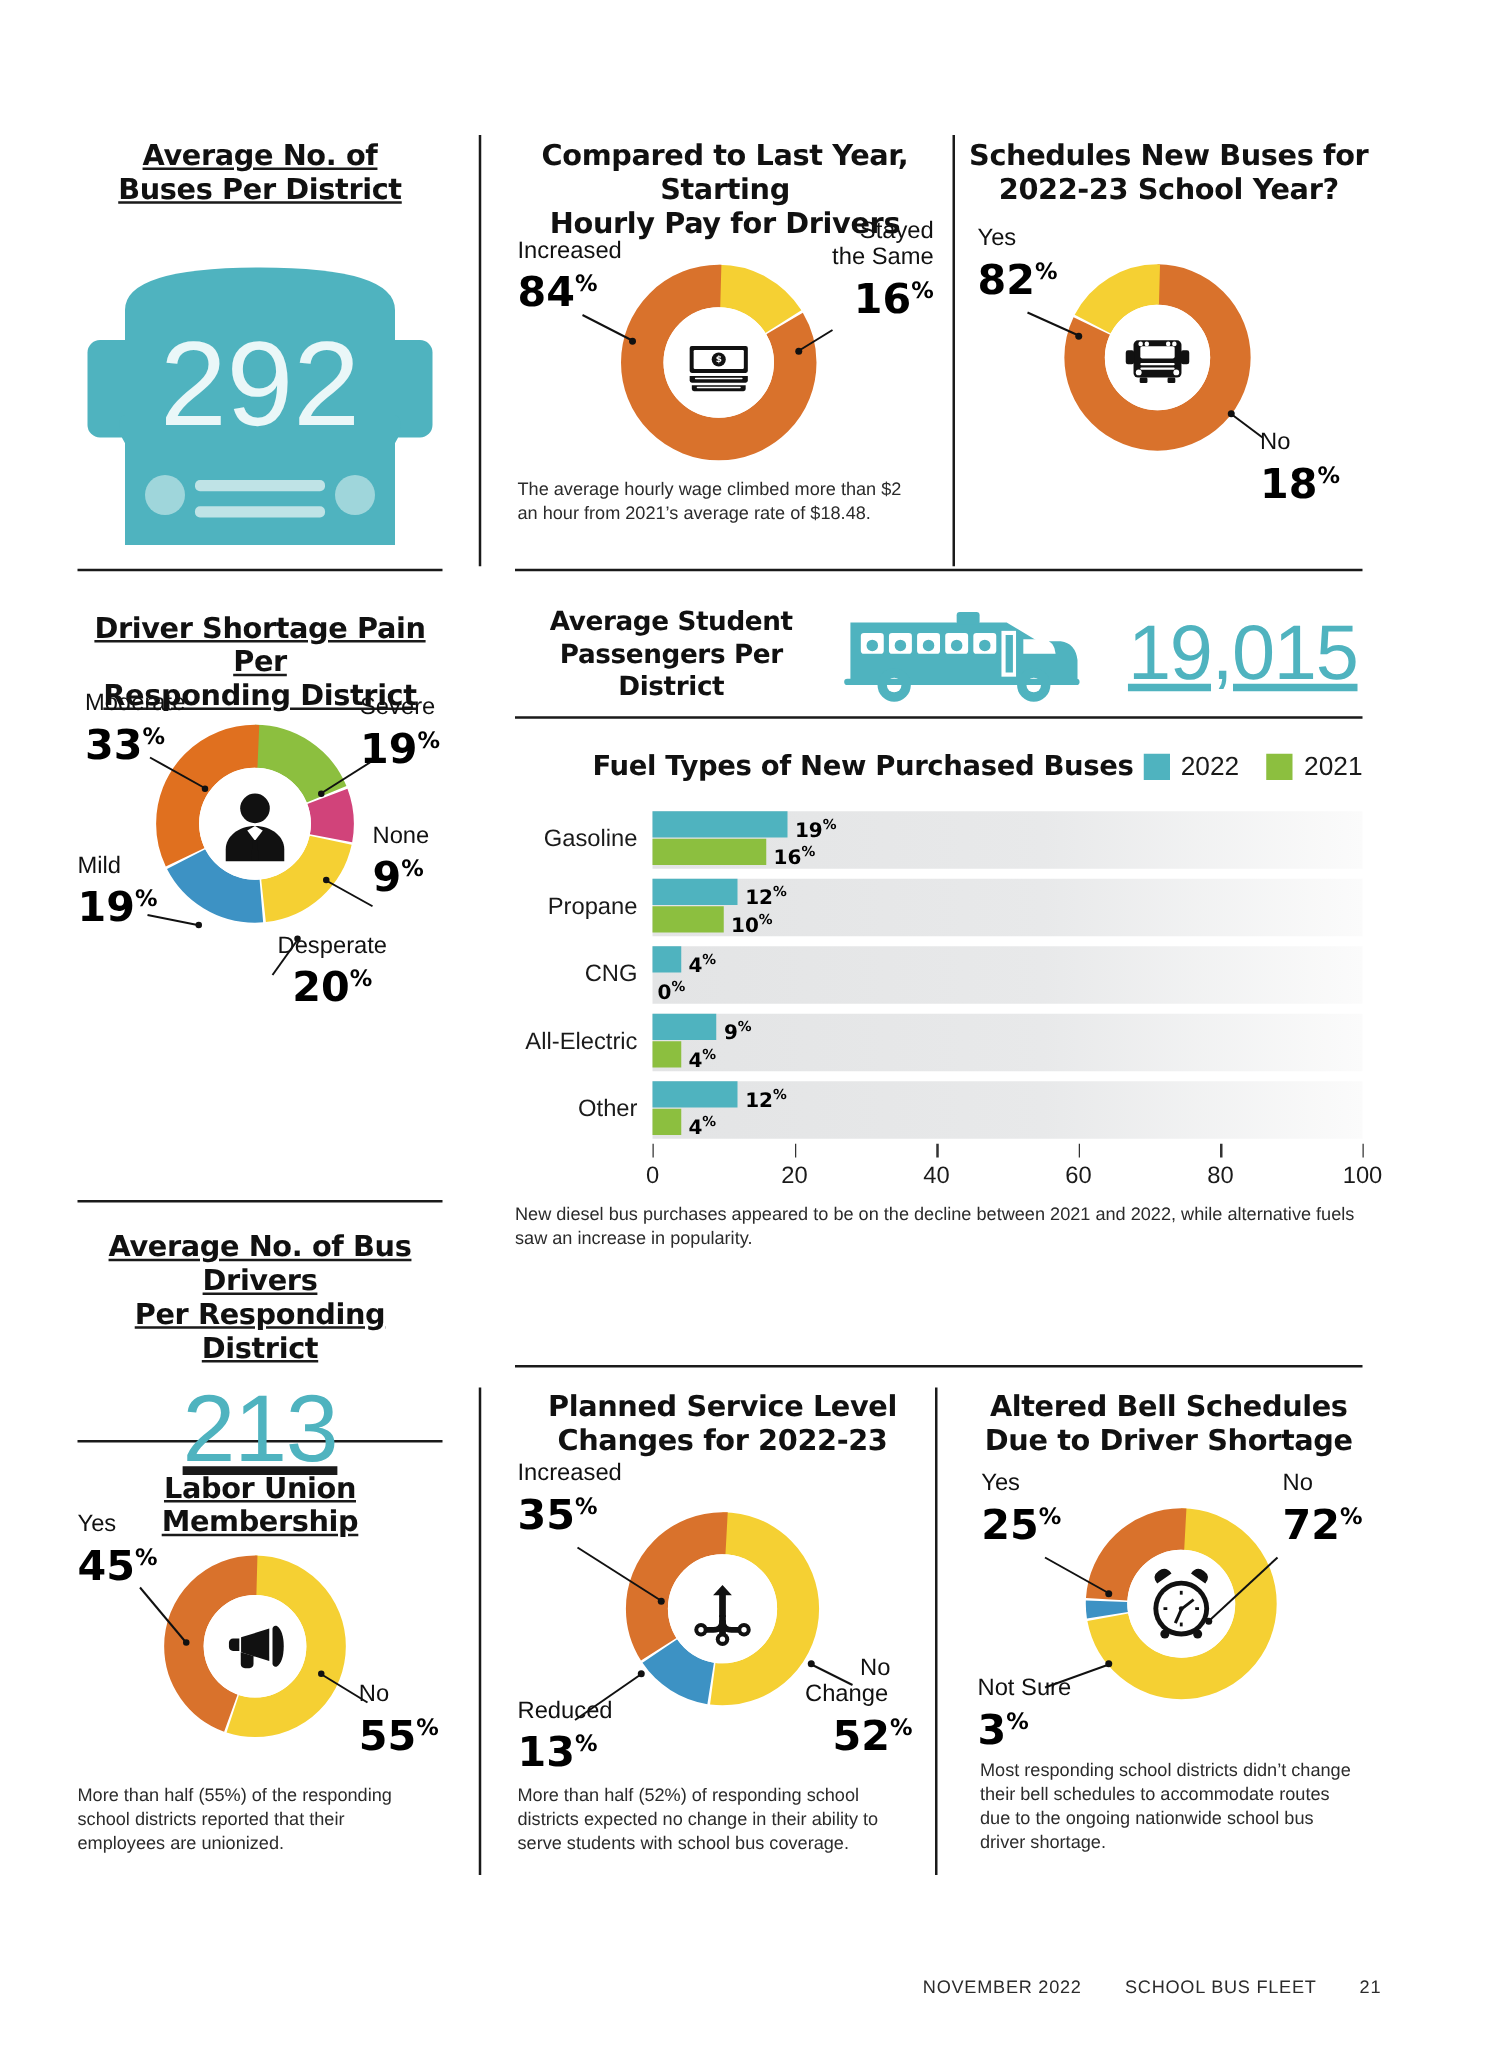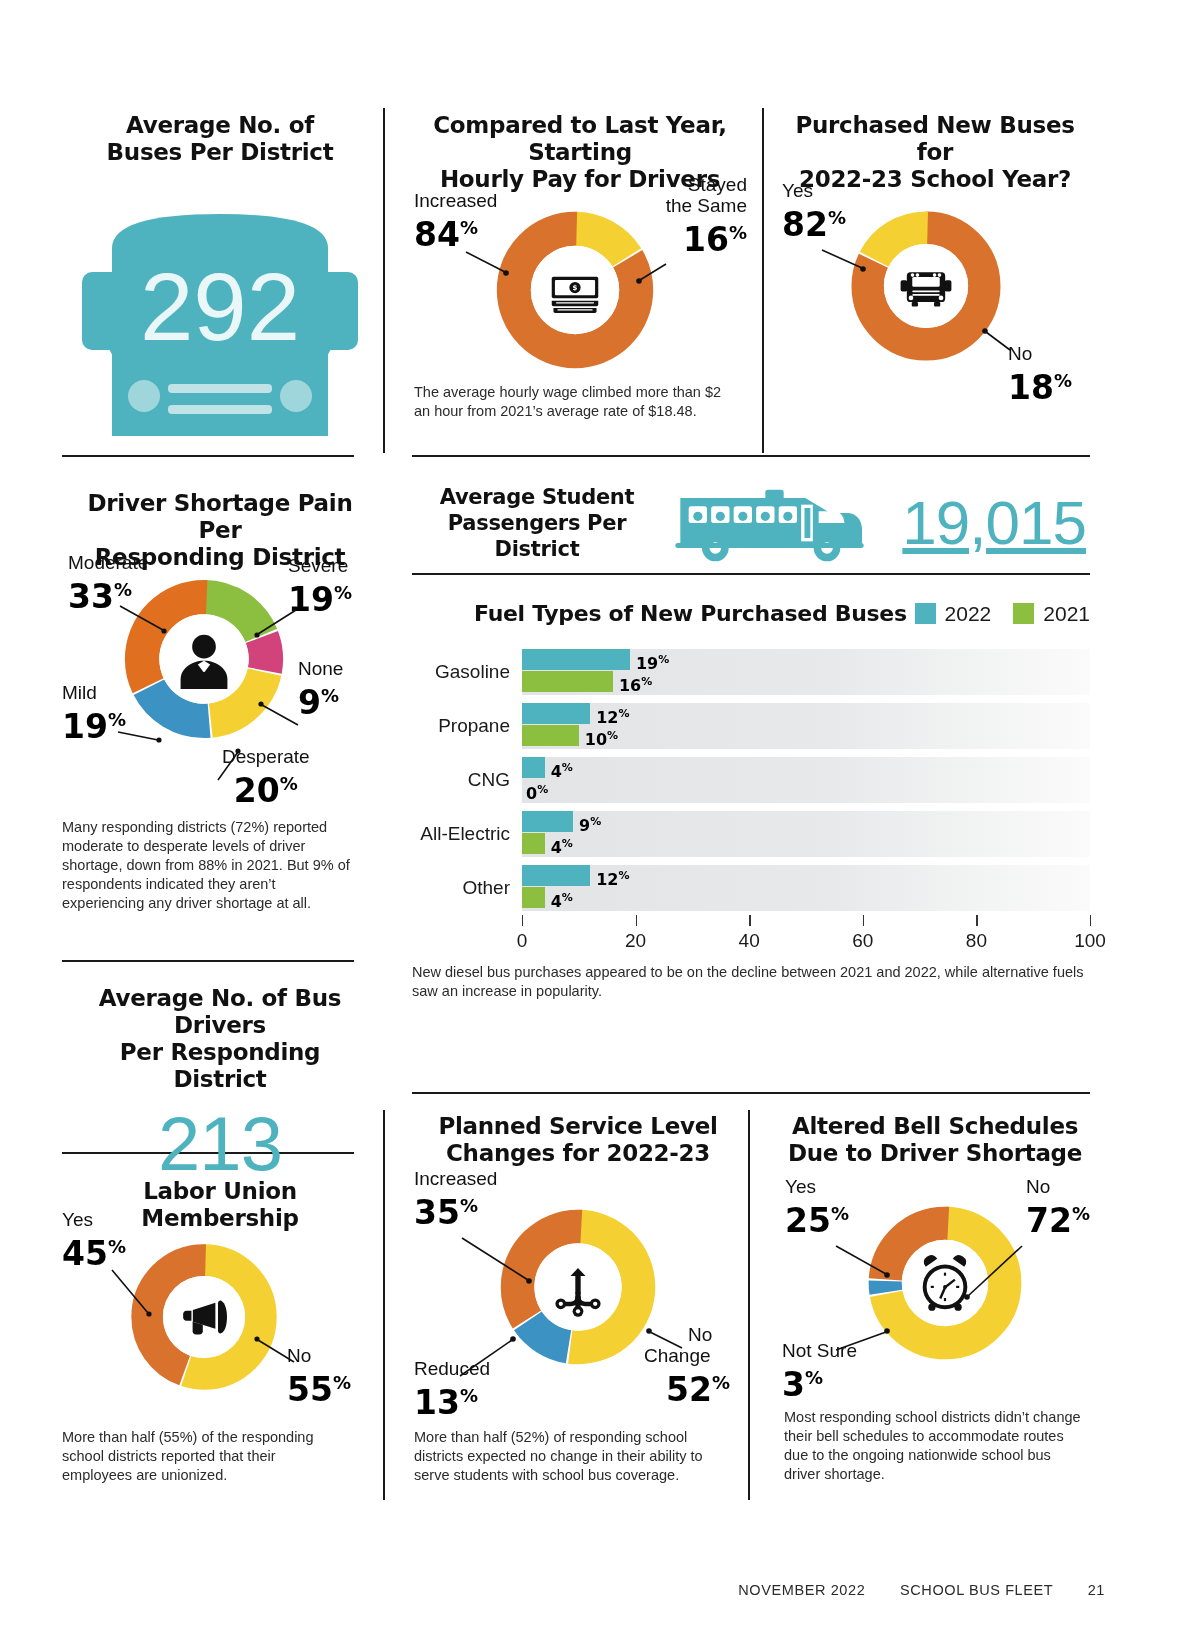--- a/index.html
+++ b/index.html
@@ -43,21 +43,21 @@
     color: #000;
     white-space: nowrap;
   }
   .pct .sym { font-size: 18px; vertical-align: super; font-weight: 700; }
 
   .rule { position: absolute; background: #1a1a1a; }
   .rule.h { height: 1.6px; }
   .rule.v { width: 1.6px; }
 
   
-  .col-left   { position: absolute; left: 74px;  top: 0; width: 292px; }
+  .col-left   { position: absolute; left: 62px;  top: 0; width: 292px; text-decoration: underline; }
   .col-mid    { position: absolute; left: 410px; top: 0; width: 340px; }
   .col-right  { position: absolute; left: 775px; top: 0; width: 320px; }
 
   
   .big-teal {
     font-family: "Liberation Sans", sans-serif;
     font-weight: 400;
     color: #4fb3bf;
     text-align: center;
     letter-spacing: -1px;
@@ -211,21 +211,20 @@
     <line x1="296" y1="70" x2="258" y2="94" stroke="#111" stroke-width="1.6"></line>
       <circle cx="257" cy="95" r="2.6" fill="#111"></circle>
     <line x1="298" y1="185" x2="262" y2="165" stroke="#111" stroke-width="1.6"></line>
       <circle cx="261" cy="164" r="2.6" fill="#111"></circle>
     <line x1="118" y1="192" x2="158" y2="200" stroke="#111" stroke-width="1.6"></line>
       <circle cx="159" cy="200" r="2.6" fill="#111"></circle>
     <line x1="238" y1="212" x2="218" y2="240" stroke="#111" stroke-width="1.6"></line>
       <circle cx="238" cy="211" r="2.6" fill="#111"></circle>
   </svg>
 
-  <div class="caption" style="position:absolute; left:62px; top:818px; width:290px;">Many responding districts (72%) reported moderate to desperate levels of driver shortage, down from 88% in 2021. But 9% of respondents indicated they aren’t experiencing any driver shortage at all.</div>
 
   <div class="col-left" style="top:985px;">
     <div class="h-title">
       <div>Average No. of Bus Drivers</div>
       <div>Per Responding District</div>
     </div>
     <div class="big-teal" style="font-size:76px; line-height:86px; margin-top:8px;">213</div>
   </div>
 
   <div class="col-left" style="top:1178px;">
@@ -305,21 +304,21 @@
     <line x1="66" y1="72" x2="105" y2="92" stroke="#111" stroke-width="1.6"></line>
       <circle cx="106" cy="93" r="2.8" fill="#111"></circle>
     <line x1="266" y1="84" x2="240" y2="100" stroke="#111" stroke-width="1.6"></line>
       <circle cx="239" cy="101" r="2.8" fill="#111"></circle>
   </svg>
 
   <div class="caption" style="position:absolute; left:414px; top:383px; width:310px;">The average hourly wage climbed more than $2 an hour from 2021’s average rate of $18.48.</div>
 
   <div class="col-right" style="top:112px;">
     <div class="h-title">
-      <div>Purchased New Buses for</div>
+      <div>Schedules New Buses for</div>
       <div>2022-23 School Year?</div>
     </div>
   </div>
 
   <div style="position:absolute; left:845px; top:205px;">
     <svg width="162" height="162" viewBox="0 0 100 100">
       <g transform="rotate(-90 50 50)">
         <circle cx="50" cy="50" r="36" fill="none" stroke="#d9722c" stroke-width="20" stroke-dasharray="185.5 40.7" stroke-dashoffset="0"></circle>
         <circle cx="50" cy="50" r="36" fill="none" stroke="#f5d033" stroke-width="20" stroke-dasharray="40.7 185.5" stroke-dashoffset="-186.5"></circle>
       </g>

